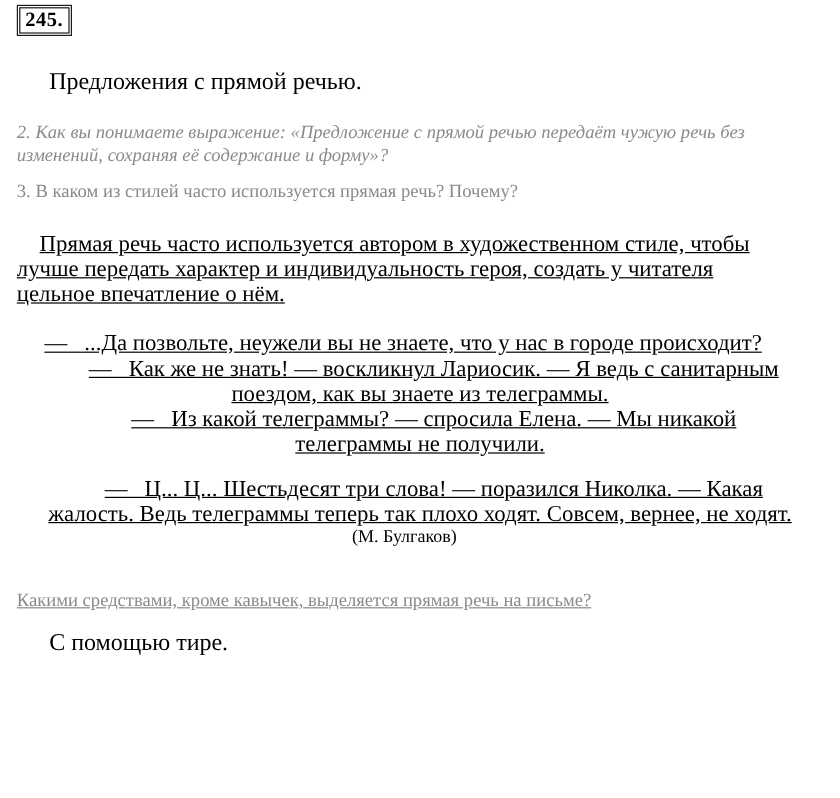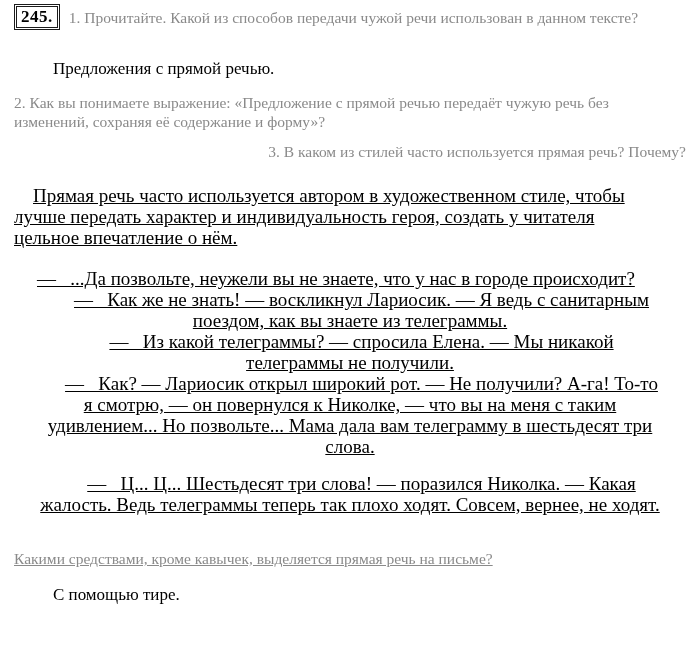--- a/index.html
+++ b/index.html
@@ -30,39 +30,39 @@
   }
   .question {
     color: #8a8a8a;
     font-size: 15.5px;
     line-height: 19px;
     margin: 0;
     white-space: pre-wrap;
   }
   .answer {
     color: #000000;
-    font-size: 17px;
+    font-size: 20px;
     line-height: 25px;
-    margin: 12px;
+    margin: 0;
     text-indent: 27px;
     white-space: pre-wrap;
   }
   .body-par {
     color: #000000;
     font-size: 19px;
     line-height: 21px;
     margin: 0;
     text-indent: 23px;
     white-space: pre-wrap;
     text-decoration: underline;
   }
   #a1 { margin-top: 26px; }
-  #q2 { margin-top: 6px; }
+  #q2 { margin-top: 20px; font-style: italic; }
   #a2 { margin-top: 10px; }
-  #q3 { margin-top: 11px; text-align: right; }
+  #q3 { margin-top: 11px; }
   #a3 { margin-top: 24px; text-indent: 19px; }
   .dialogue { margin-top: 20px; }
   .dialogue p + p { margin-top: 0; text-align: center; }
   #dlg4 { margin-top: 16px; }
   .attribution {
     margin: 2px 26px 0 0;
     text-align: right;
     font-size: 15px;
     line-height: 18px;
     color: #000000;
@@ -70,46 +70,42 @@
   #q4 { margin-top: 34px; text-decoration: underline; }
   #a4 { margin-top: 14px; }
 </style>
 </head>
 <body>
 
 <div class="page">
 
   <div class="header-row">
     <span class="num-box">245.</span>
-    <p class="question">1. Прочитайте. Какой из способов передачи чужой речи использован в данном тексте?</p>
   </div>
 
   <p class="answer" id="a1">Предложения с прямой речью.</p>
 
   <p class="question" id="q2">2. Как вы понимаете выражение: «Предложение с прямой речью передаёт чужую речь без
 изменений, сохраняя её содержание и форму»?</p>
 
 
   <p class="question" id="q3">3. В каком из стилей часто используется прямая речь? Почему?</p>
 
   <p class="body-par" id="a3">Прямая речь часто используется автором в художественном стиле, чтобы
 лучше передать характер и индивидуальность героя, создать у читателя
 цельное впечатление о нём.</p>
 
   <div class="dialogue">
     <p class="body-par" id="dlg0">—   ...Да позвольте, неужели вы не знаете, что у нас в городе происходит?</p>
     <p class="body-par" id="dlg1">—   Как же не знать! — воскликнул Лариосик. — Я ведь с санитарным
 поездом, как вы знаете из телеграммы.</p>
     <p class="body-par" id="dlg2">—   Из какой телеграммы? — спросила Елена. — Мы никакой
 телеграммы не получили.</p>
-    <p class="body-par" id="dlg3">—   Как? — Лариосик открыл широкий рот. — Не получили? А-га! То-то
-я смотрю, — он повернулся к Николке, — что вы на меня с таким
-удивлением... Но позвольте... Мама дала вам телеграмму в шестьдесят три
-слова.</p>
     <p class="body-par" id="dlg4">—   Ц... Ц... Шестьдесят три слова! — поразился Николка. — Какая
 жалость. Ведь телеграммы теперь так плохо ходят. Совсем, вернее, не ходят.</p>
+    <p class="attribution">(М. Булгаков)</p>
   </div>
 
   <p class="question" id="q4">Какими средствами, кроме кавычек, выделяется прямая речь на письме?</p>
 
   <p class="answer" id="a4">С помощью тире.</p>
 
 </div>
 
 </body></html>

